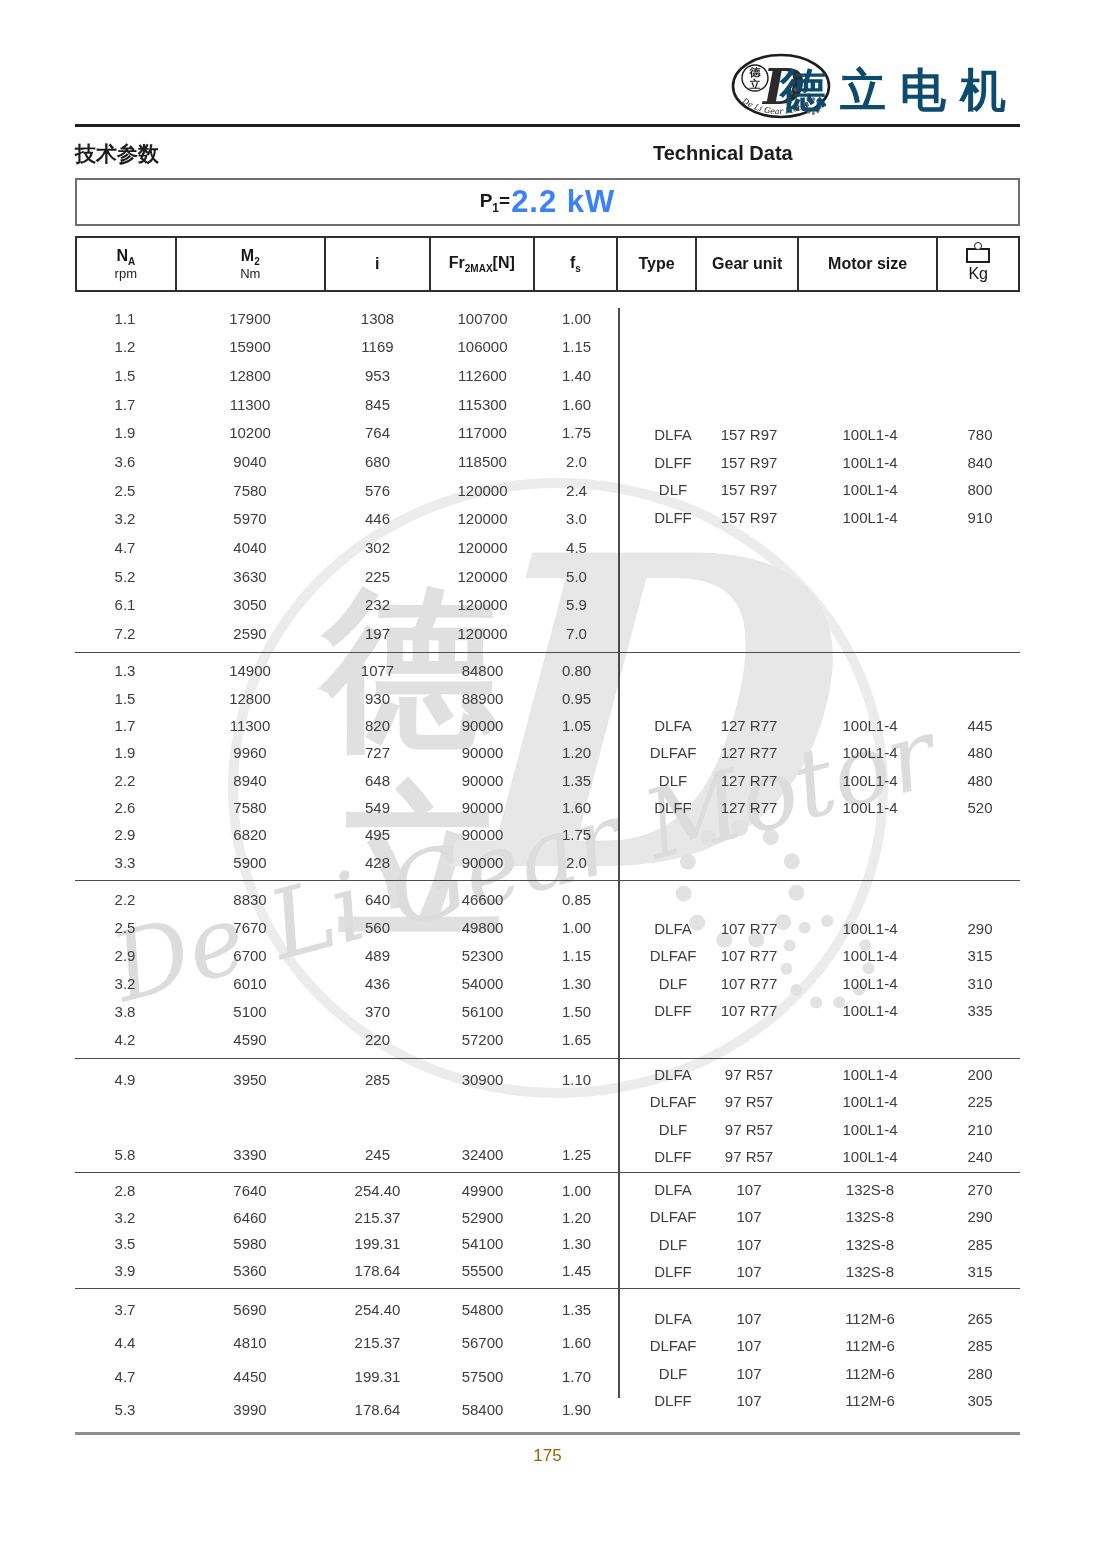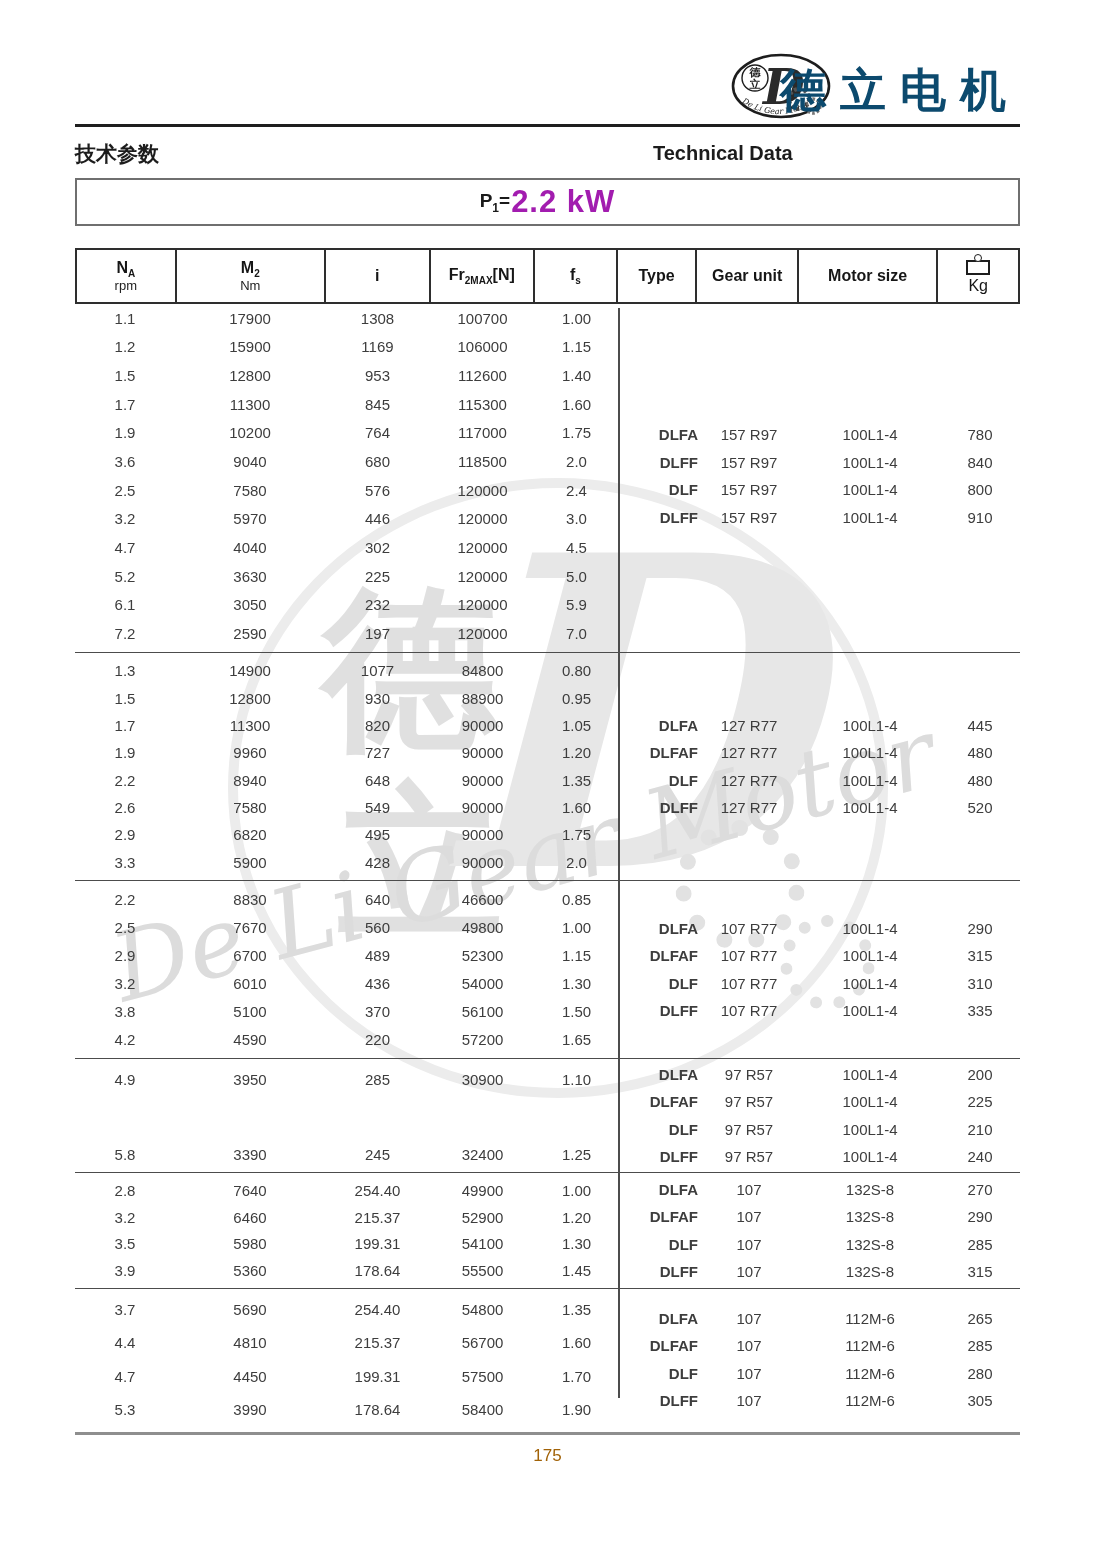--- a/index.html
+++ b/index.html
@@ -36,24 +36,24 @@
   .top-rule { position:absolute; left:0; top:124px; width:945px; height:3px; background:#1e1e1e; }
 
   .section-title-cn { position:absolute; left:0; top:140px; font-size:21px; font-weight:bold; color:#1c1c1c; }
   .section-title-en { position:absolute; left:578px; top:142px; font-size:20px; font-weight:bold; color:#1c1c1c; }
 
   .power-box { position:absolute; left:0; top:178px; width:945px; height:48px;
                border:2px solid #6f6f6f; display:flex; align-items:center; justify-content:center;
                background:transparent; }
   .p-sym { font-weight:bold; font-size:19px; color:#1a1a1a; }
   .p-sym sub { font-size:12px; }
-  .p-val { font-weight:bold; font-size:31px; color:#a21caf; letter-spacing:1px; margin-left:1px; }
+  .p-val { font-weight:bold; font-size:31px; color:#3b82f6; letter-spacing:1px; margin-left:1px; }
 
   
-  .table-header { position:absolute; left:0; top:248px; width:945px; height:56px;
+  .table-header { position:absolute; left:0; top:236px; width:945px; height:56px;
                   border:2px solid #2e2e2e; display:flex; }
   .hcell { border-right:2px solid #2e2e2e; display:flex; flex-direction:column;
            align-items:center; justify-content:center; color:#161616; }
   .hcell:last-child { border-right:none; }
   .hmain { font-weight:bold; font-size:16px; line-height:1.15; }
   .hmain sub { font-size:10px; font-weight:bold; }
   .hunit { font-size:13px; line-height:1.1; color:#222; }
   .weight-icon { width:24px; height:15px; border:2px solid #1d1d1d; margin-top:3px; position:relative; }
   .weight-icon::before { content:""; position:absolute; left:50%; top:-8px; margin-left:-4px;
                          width:6px; height:6px; border:1.5px solid #1d1d1d; border-radius:50%;
@@ -75,21 +75,21 @@
   .block:nth-child(7){height:142px}
   .left { width:543px; display:flex; flex-direction:column; justify-content:space-around; padding:4px 0; }
   .block:nth-child(5) .left { justify-content:space-between; padding-top:7px; }
   .block:nth-child(5) .drow { height:27px; align-items:center; }
   .drow { display:flex; }
   .dcell { font-size:15px; text-align:center; color:#3d3d3d; }
   .c0{width:100px}.c1{width:150px}.c2{width:105px}.c3{width:105px}.c4{width:83px}
   .right { width:402px; display:flex; flex-direction:column; justify-content:center; }
   .vrow { display:flex; height:27.5px; align-items:center; }
   .vcell { font-size:15px; color:#3d3d3d; text-align:center; }
-  .v0{width:80px; text-align:right; padding-left:30px;font-weight:bold;}
+  .v0{width:80px; text-align:center; padding-left:30px;}
   .v1{width:102px}.v2{width:140px}.v3{width:80px}
 
   .bottom-rule { position:absolute; left:0; top:1432px; width:945px; height:2.5px; background:#8e8e8e; }
   .page-number { position:absolute; left:0; top:1446px; width:945px; text-align:center;
                  font-size:17px; color:#a16207; }
 
   svg text { font-family:"DejaVu Serif", serif; }
 </style>
 </head>
 <body>

